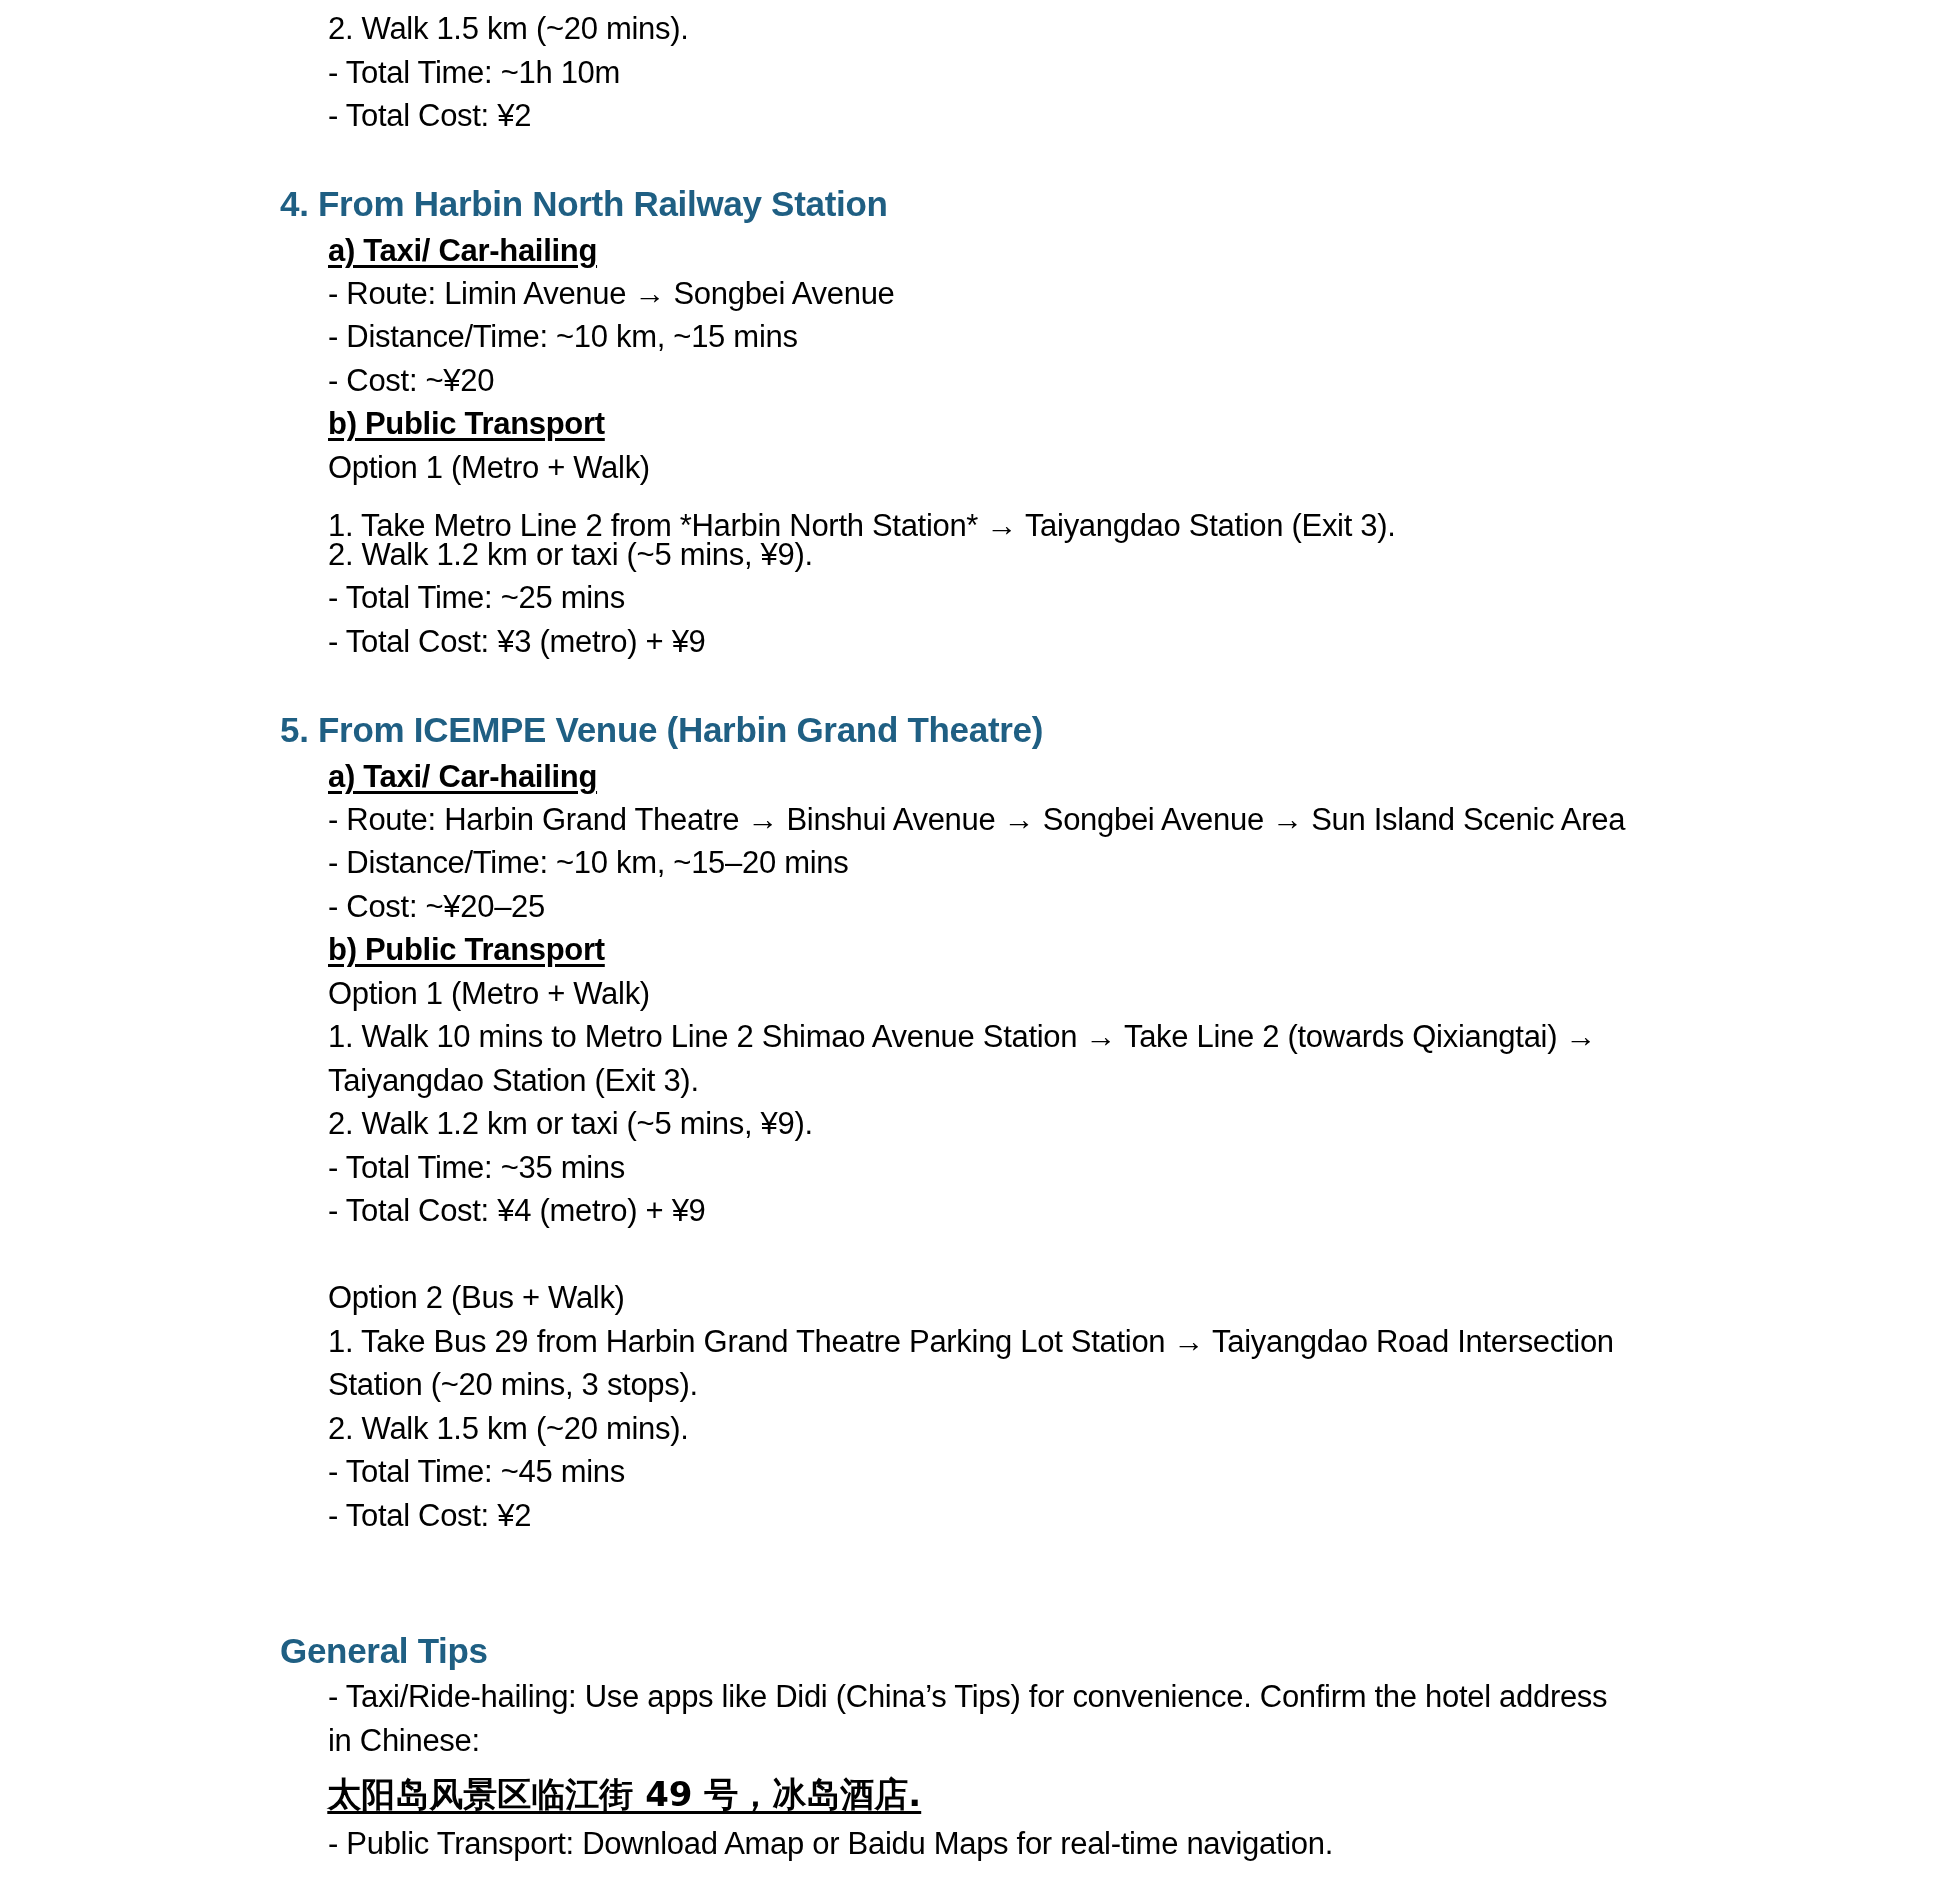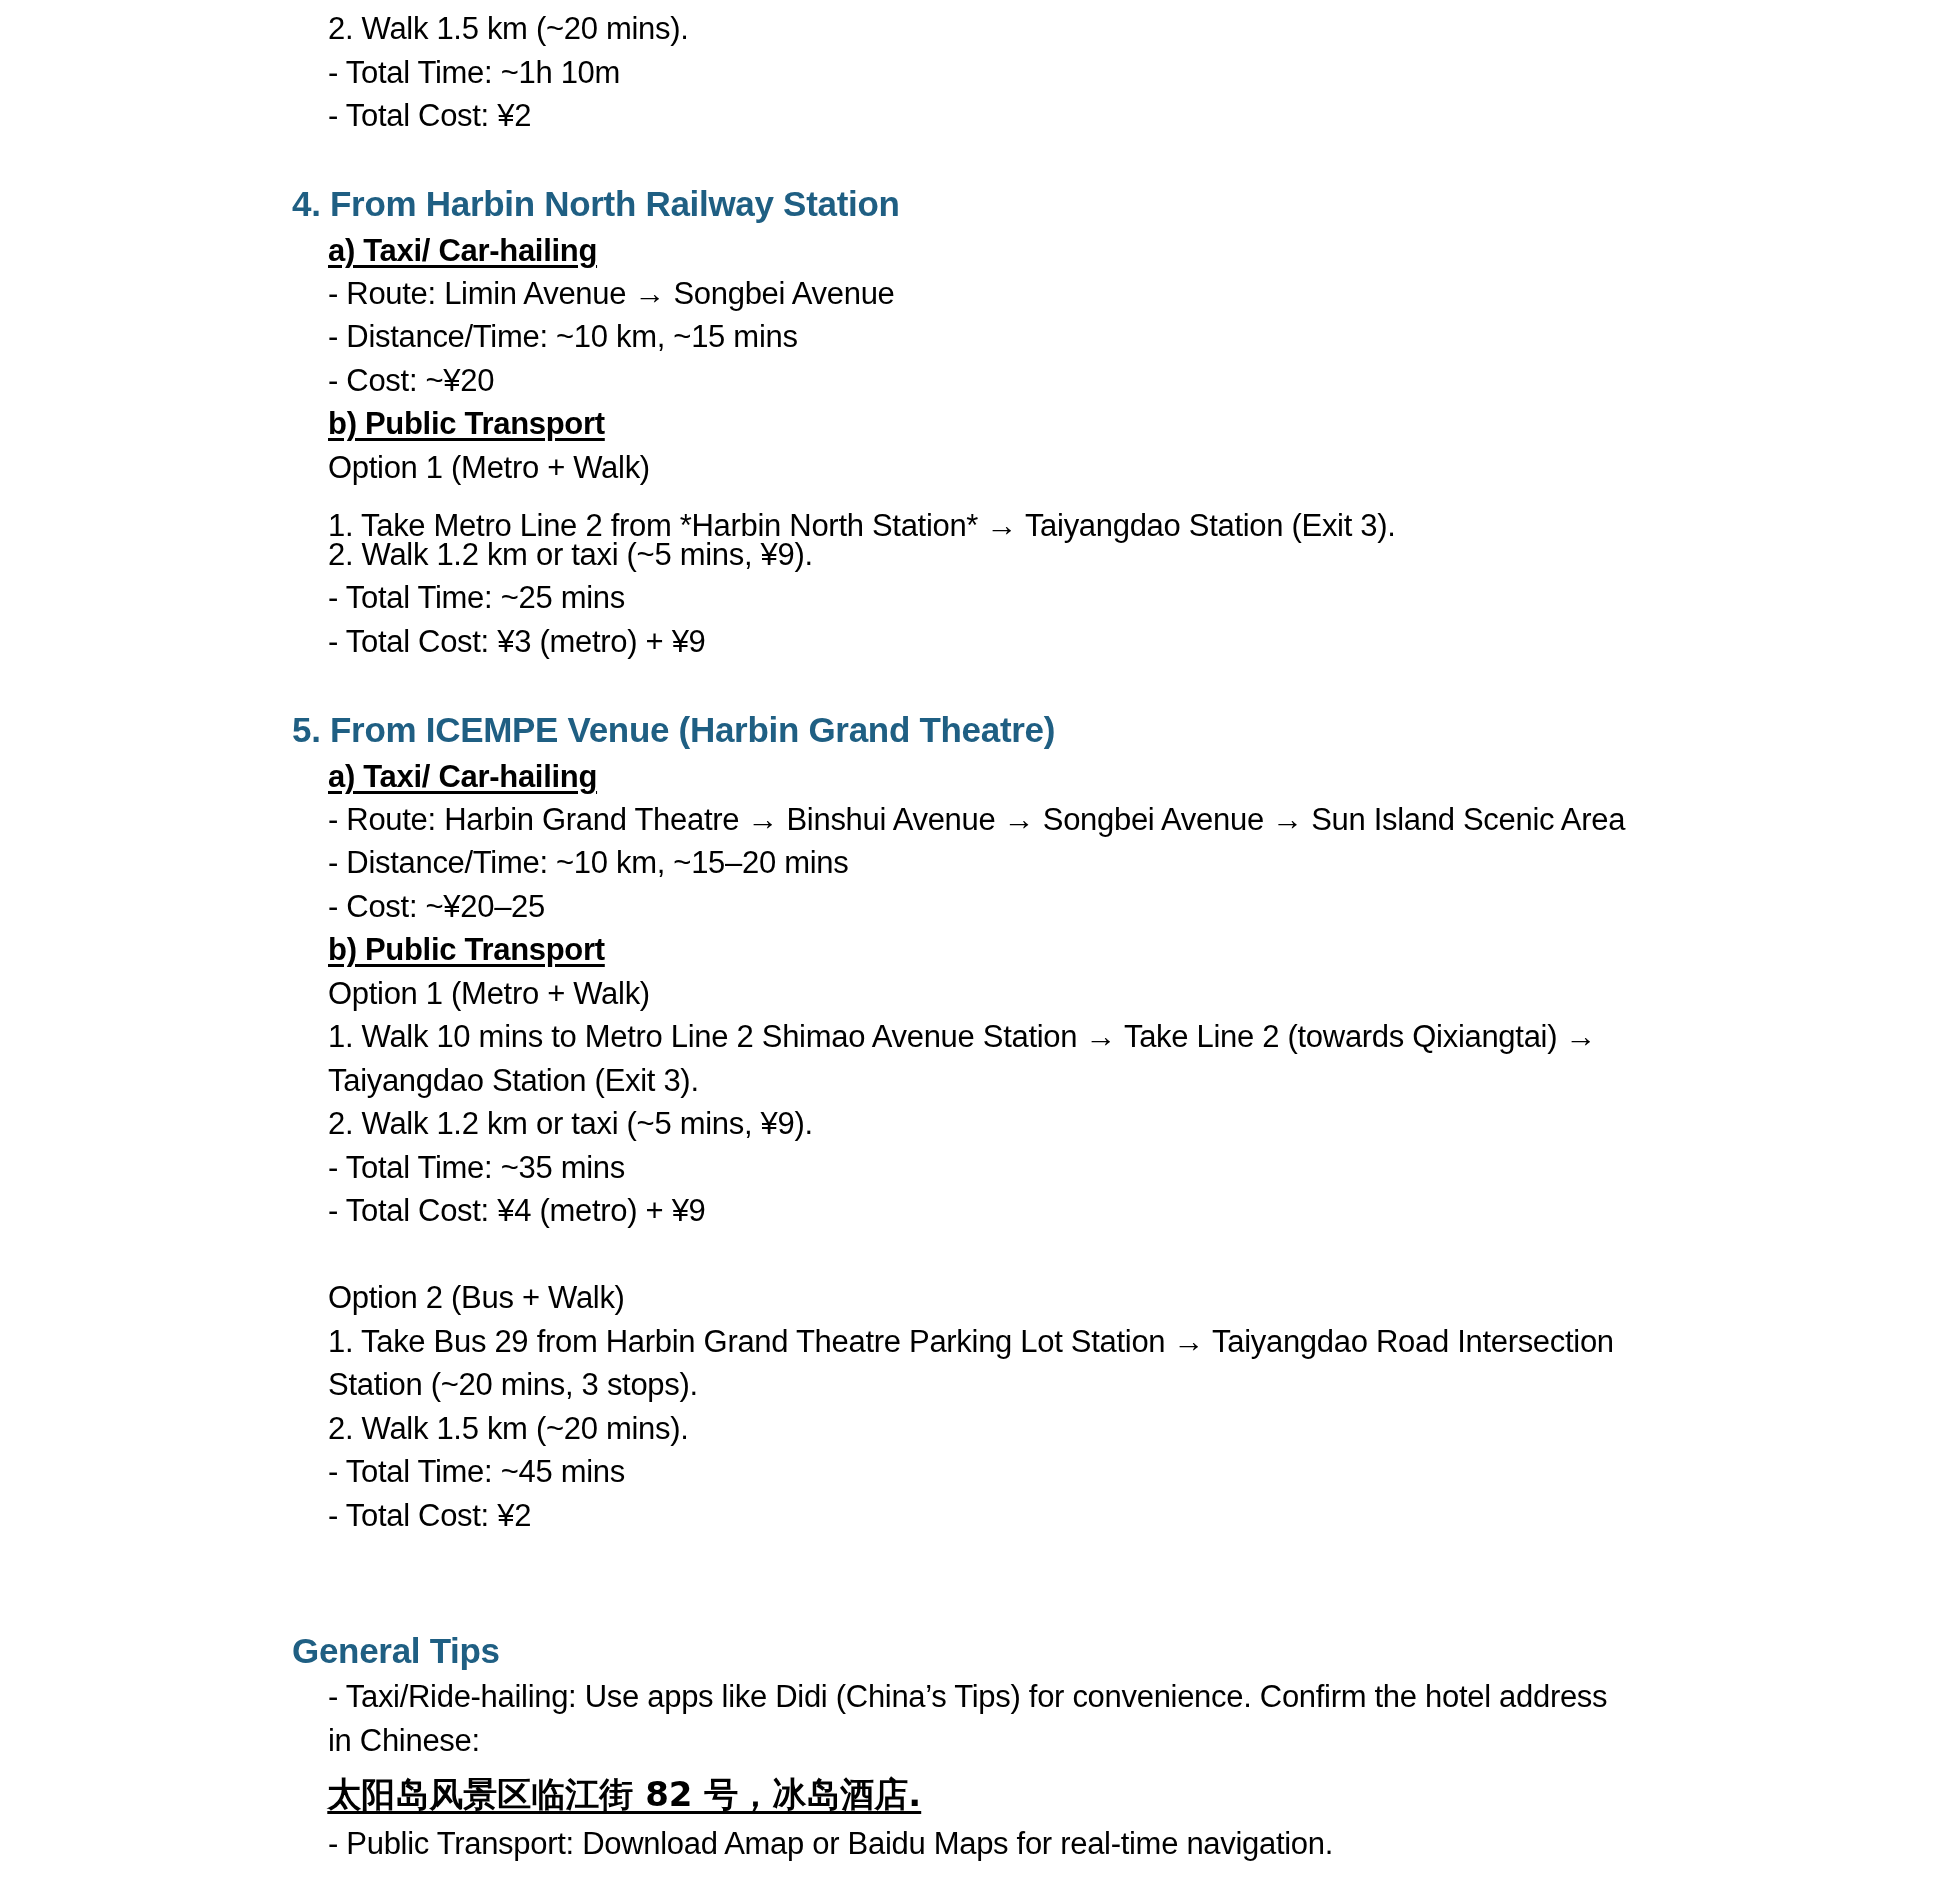--- a/index.html
+++ b/index.html
@@ -26,21 +26,21 @@
     .line {
       position: absolute;
       left: 328px;
       font-size: 31px;
       line-height: 43px;
       white-space: nowrap;
       letter-spacing: -0.3px;
     }
     .heading {
       position: absolute;
-      left: 292px;
+      left: 280px;
       font-size: 35px;
       line-height: 46px;
       font-weight: bold;
       color: #1F5F83;
       white-space: nowrap;
       letter-spacing: -0.3px;
     }
     .sub {
       font-weight: bold;
       text-decoration: underline;
@@ -98,17 +98,17 @@
   <div class="line" style="top:1276px">Option 2 (Bus + Walk)</div>
   <div class="line" style="top:1320px">1. Take Bus 29 from Harbin Grand Theatre Parking Lot Station → Taiyangdao Road Intersection</div>
   <div class="line" style="top:1363px">Station (~20 mins, 3 stops).</div>
   <div class="line" style="top:1407px">2. Walk 1.5 km (~20 mins).</div>
   <div class="line" style="top:1450px">- Total Time: ~45 mins</div>
   <div class="line" style="top:1494px">- Total Cost: ¥2</div>
 
   <div class="heading" style="top:1628px">General Tips</div>
   <div class="line" style="top:1675px">- Taxi/Ride-hailing: Use apps like Didi (China’s Tips) for convenience. Confirm the hotel address</div>
   <div class="line" style="top:1719px">in Chinese:</div>
-  <div class="cn" style="top:1771px; left:312px">太阳岛风景区临江街 82 号，冰岛酒店.</div>
+  <div class="cn" style="top:1771px; left:312px">太阳岛风景区临江街 49 号，冰岛酒店.</div>
   <div class="line" style="top:1822px">- Public Transport: Download Amap or Baidu Maps for real-time navigation.</div>
 
 </div>
 
 
 </body></html>

